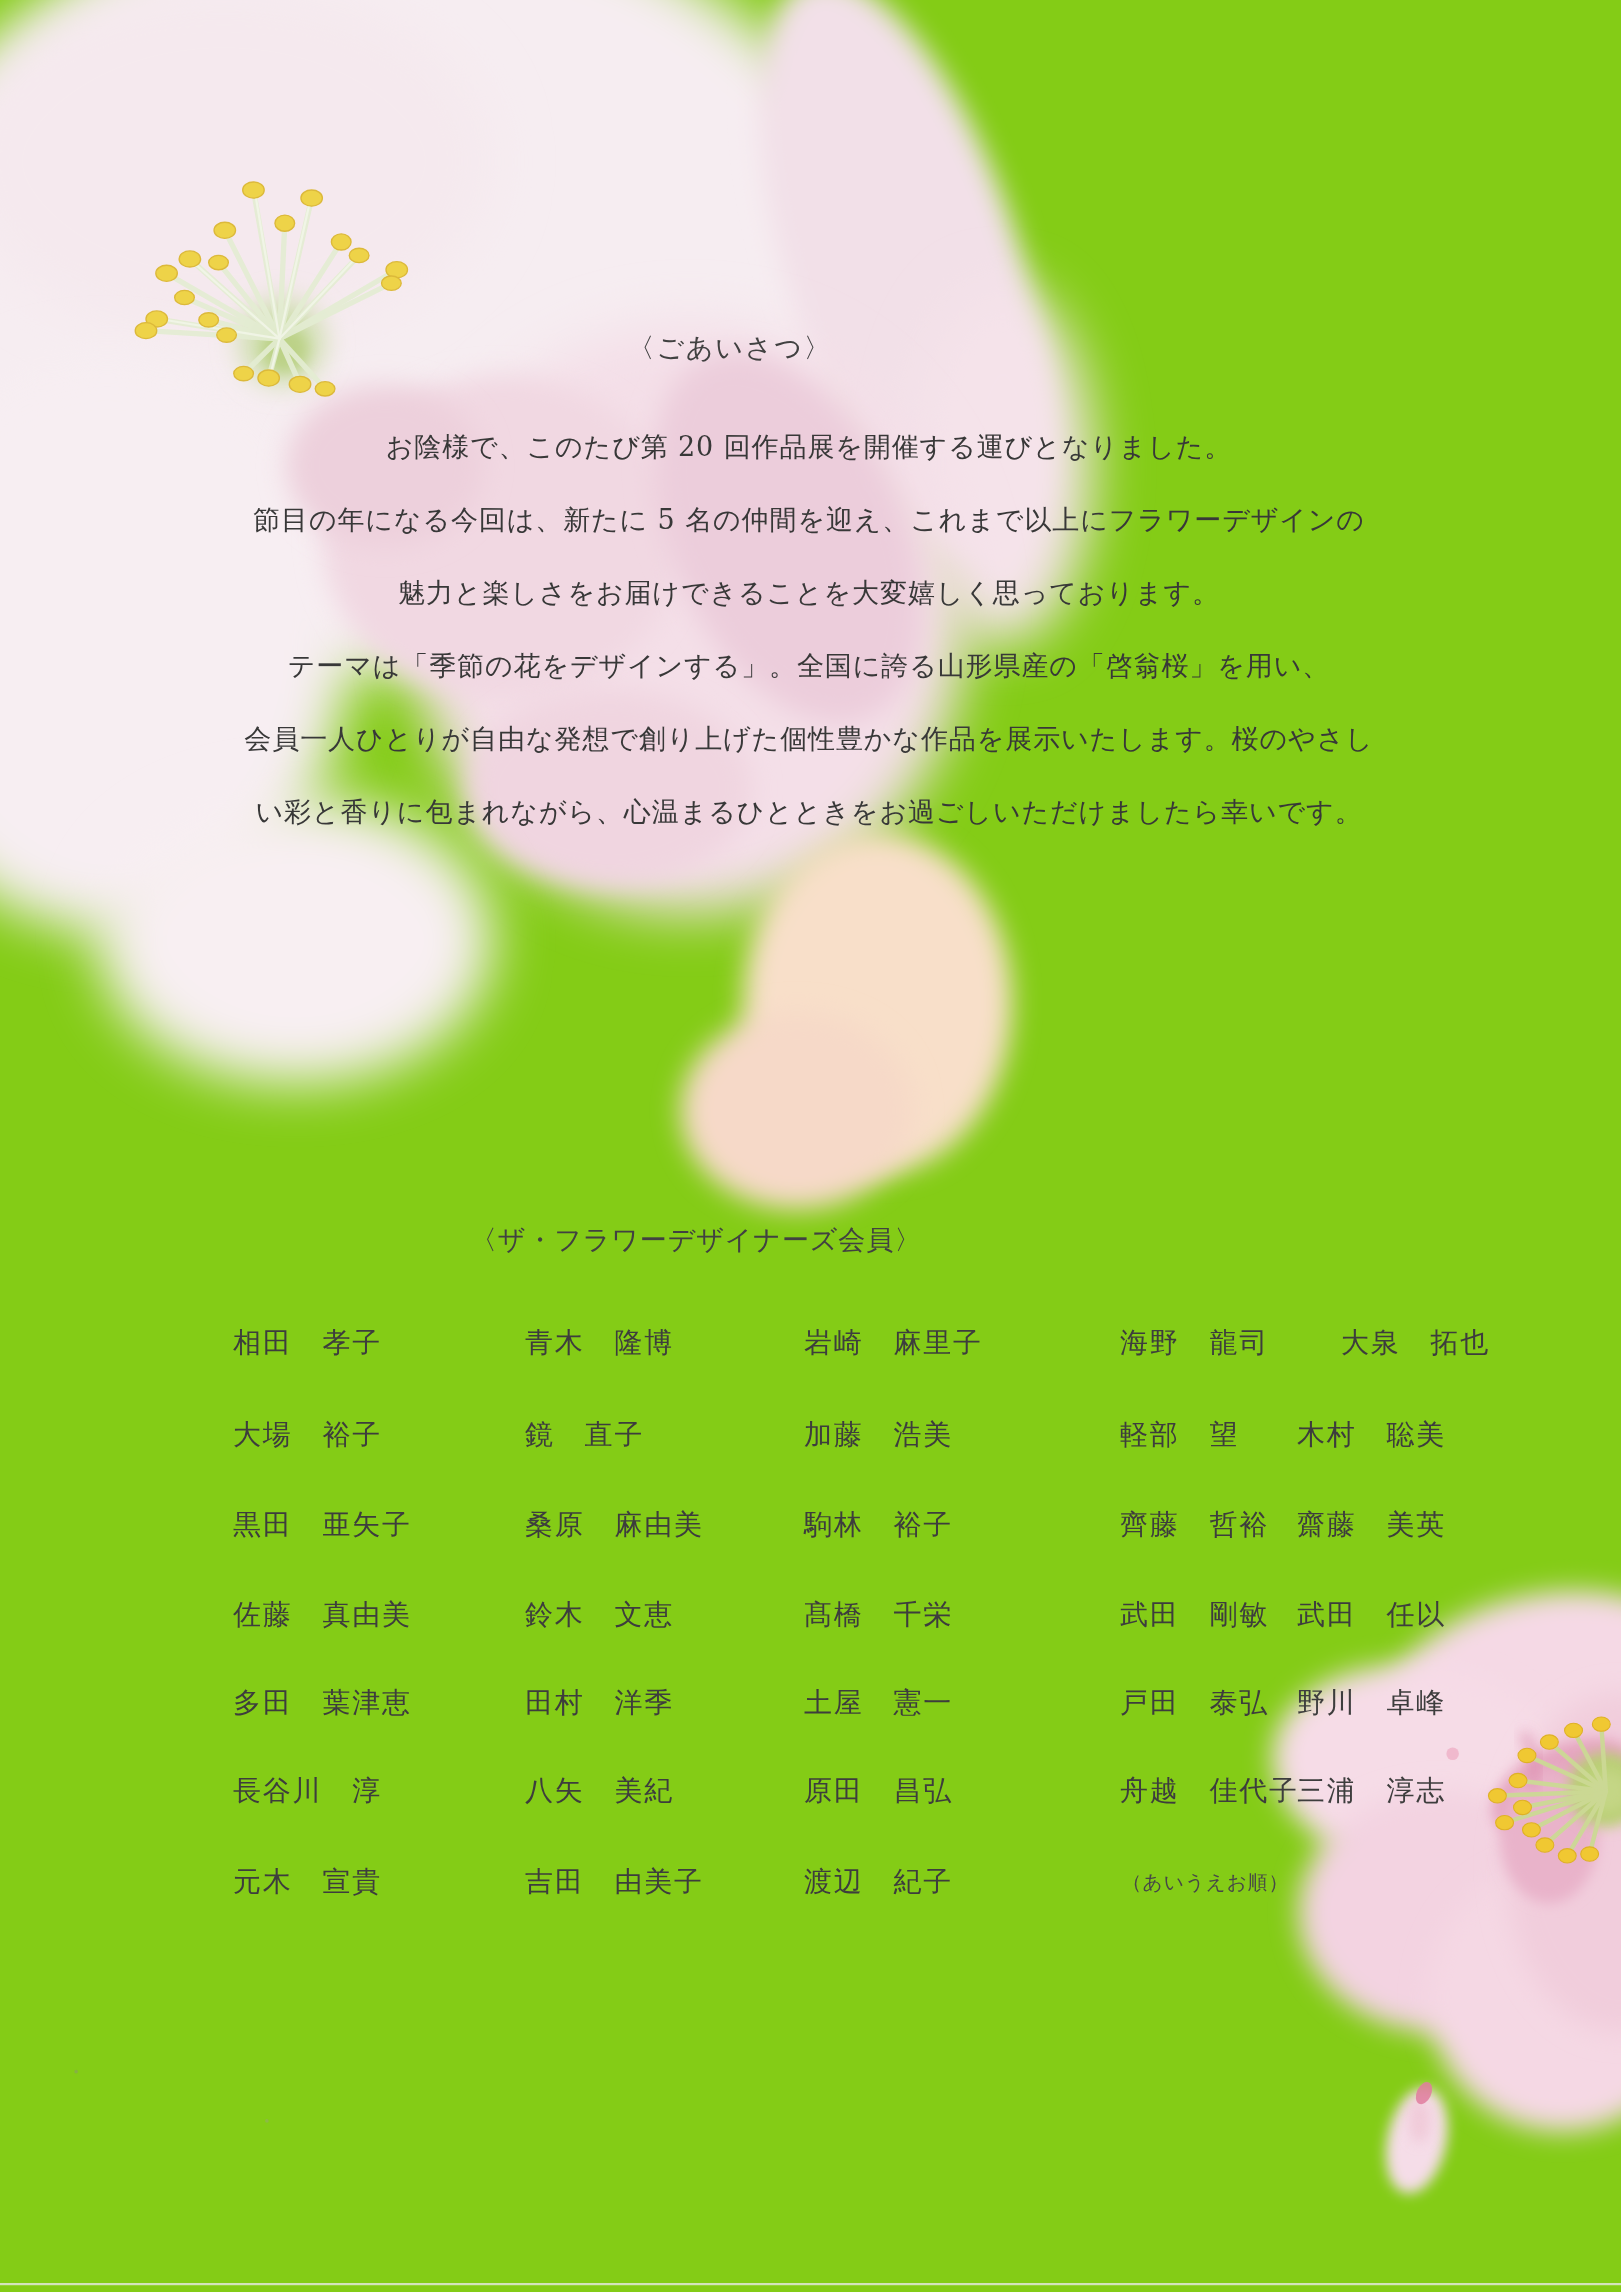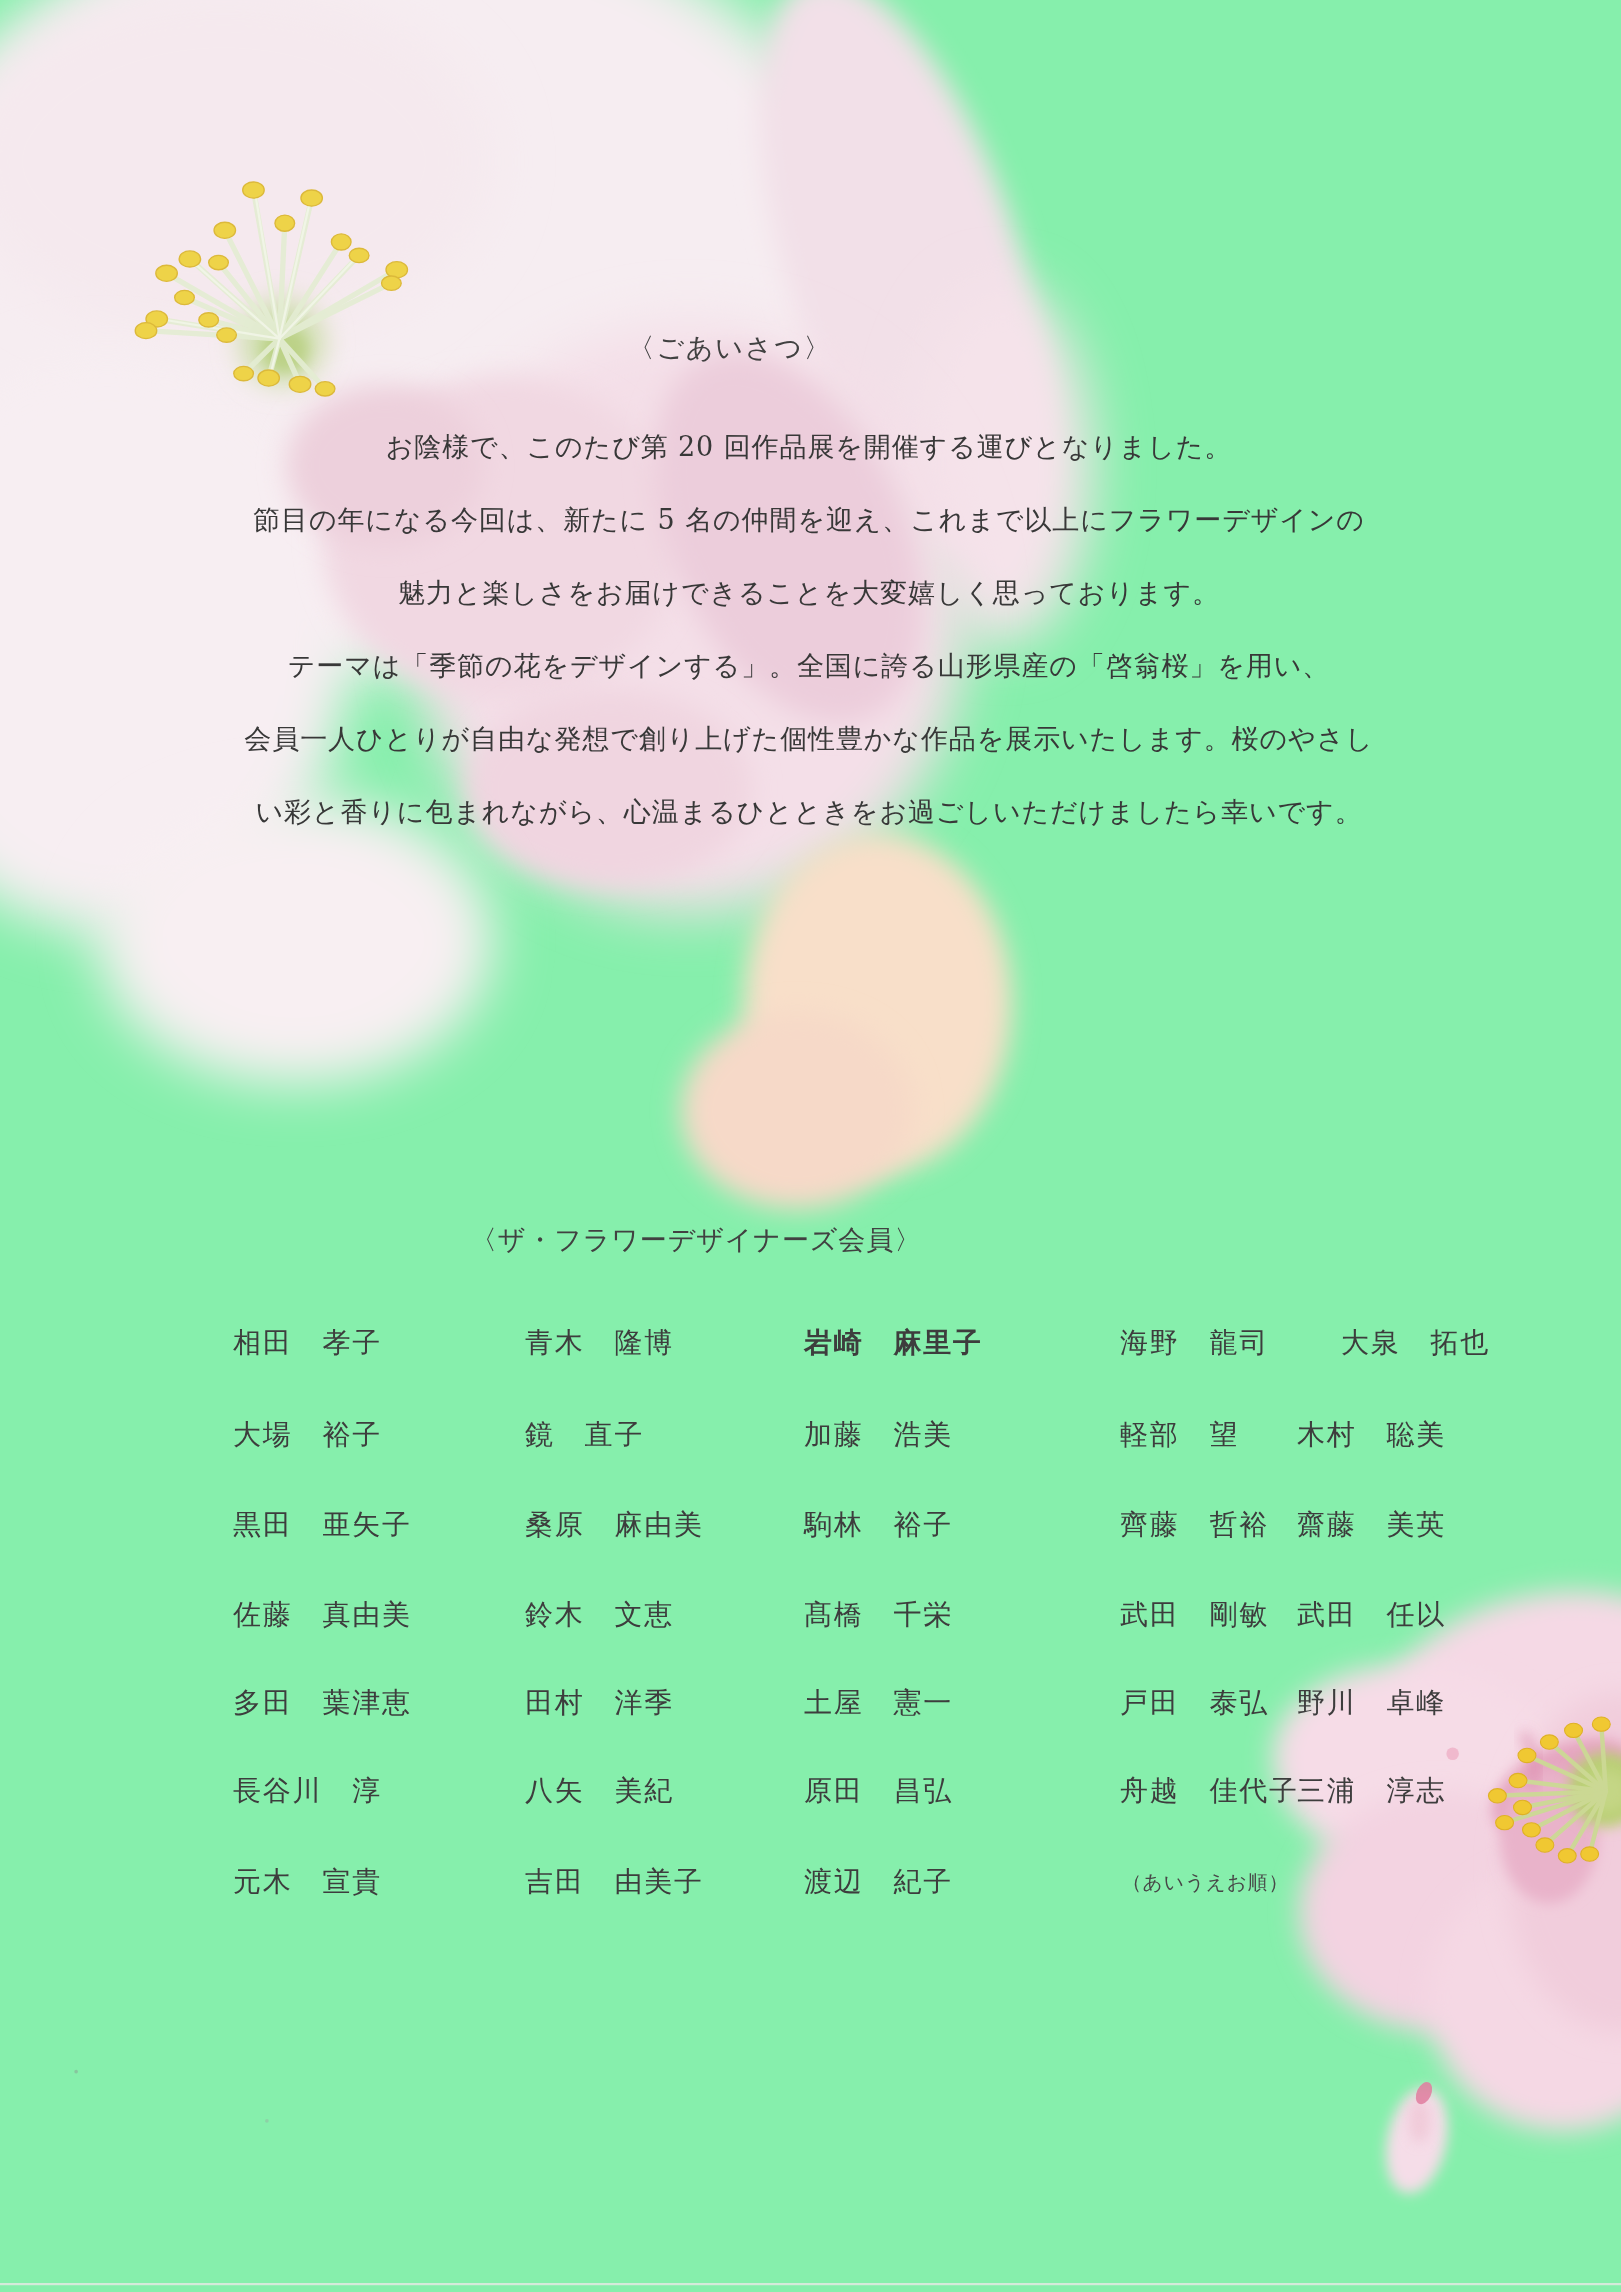--- a/index.html
+++ b/index.html
@@ -1,20 +1,20 @@
 <!DOCTYPE html>
 <html style="font-size:14.3px"><head>
 <meta charset="utf-8">
 <style>
   html,body{margin:0;padding:0;background:#ffffff;}
   .page{
     position:relative;
     width:1621px;height:2293px;
     overflow:hidden;
-    background:#86efac;
+    background:#84cc16;
     font-family:"DejaVu Serif","Liberation Serif",serif;
     color:#3c3c3c;
   }
   .art{position:absolute;left:0;top:0;width:1621px;height:2293px;pointer-events:none;}
   .txt{position:absolute;white-space:pre;}
   .greeting-title{
     top:330px;left:0;width:1460px;
     text-align:center;font-size:27px;letter-spacing:1.8px;color:#414141;
   }
   .greeting-par{
@@ -194,21 +194,21 @@
       <div class="gline">会員一人ひとりが自由な発想で創り上げた個性豊かな作品を展示いたします。桜のやさし</div>
       <div class="gline">い彩と香りに包まれながら、心温まるひとときをお過ごしいただけましたら幸いです。</div>
     </div>
 
 
   <div class="txt members-title">〈ザ・フラワーデザイナーズ会員〉</div>
 
   <div id="members-grid">
       <div class="member" style="left: 233px; top: 1325px; text-align: right;">相田　孝子</div>
       <div class="member" style="left: 525px; top: 1325px;">青木　隆博</div>
-      <div class="member" style="left: 804px; top: 1325px; font-weight: bold;">岩崎　麻里子</div>
+      <div class="member" style="left: 804px; top: 1325px;">岩崎　麻里子</div>
       <div class="member" style="left: 1120px; top: 1325px;">海野　龍司</div>
       <div class="member" style="left: 1297px; top: 1325px; margin-left: 44px;">大泉　拓也</div>
       <div class="member" style="left: 233px; top: 1417px;">大場　裕子</div>
       <div class="member" style="left: 525px; top: 1417px;">鏡　直子</div>
       <div class="member" style="left: 804px; top: 1417px;">加藤　浩美</div>
       <div class="member" style="left: 1120px; top: 1417px;">軽部　望</div>
       <div class="member" style="left: 1297px; top: 1417px;">木村　聡美</div>
       <div class="member" style="left: 233px; top: 1507px;">黒田　亜矢子</div>
       <div class="member" style="left: 525px; top: 1507px;">桑原　麻由美</div>
       <div class="member" style="left: 804px; top: 1507px;">駒林　裕子</div>

